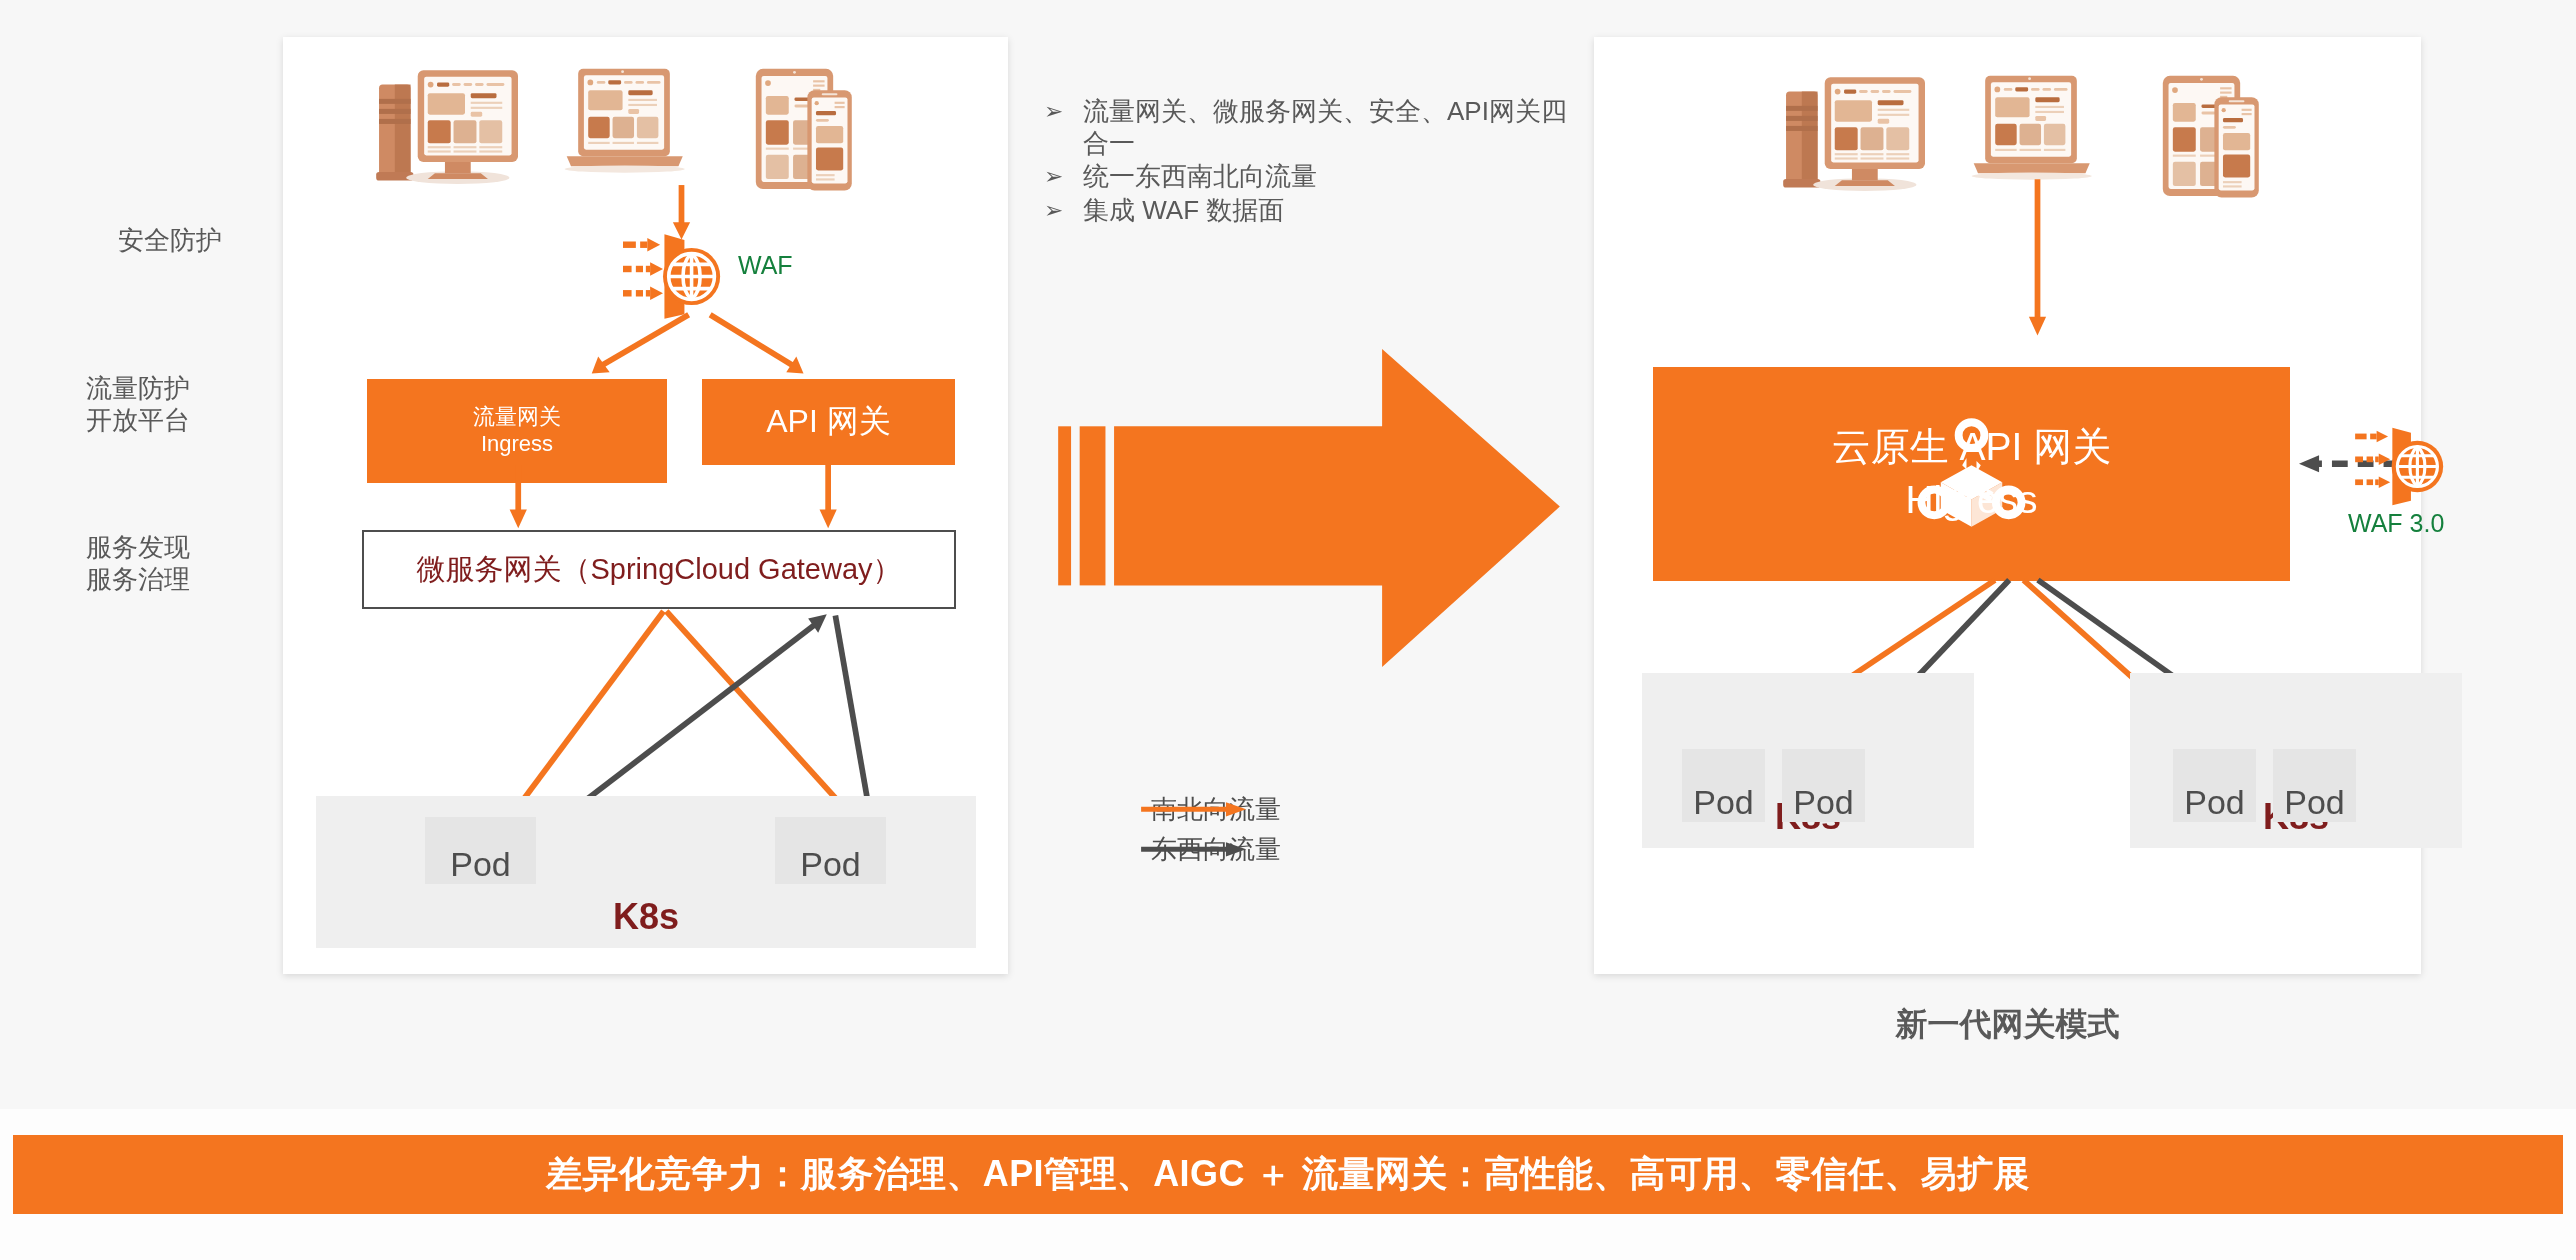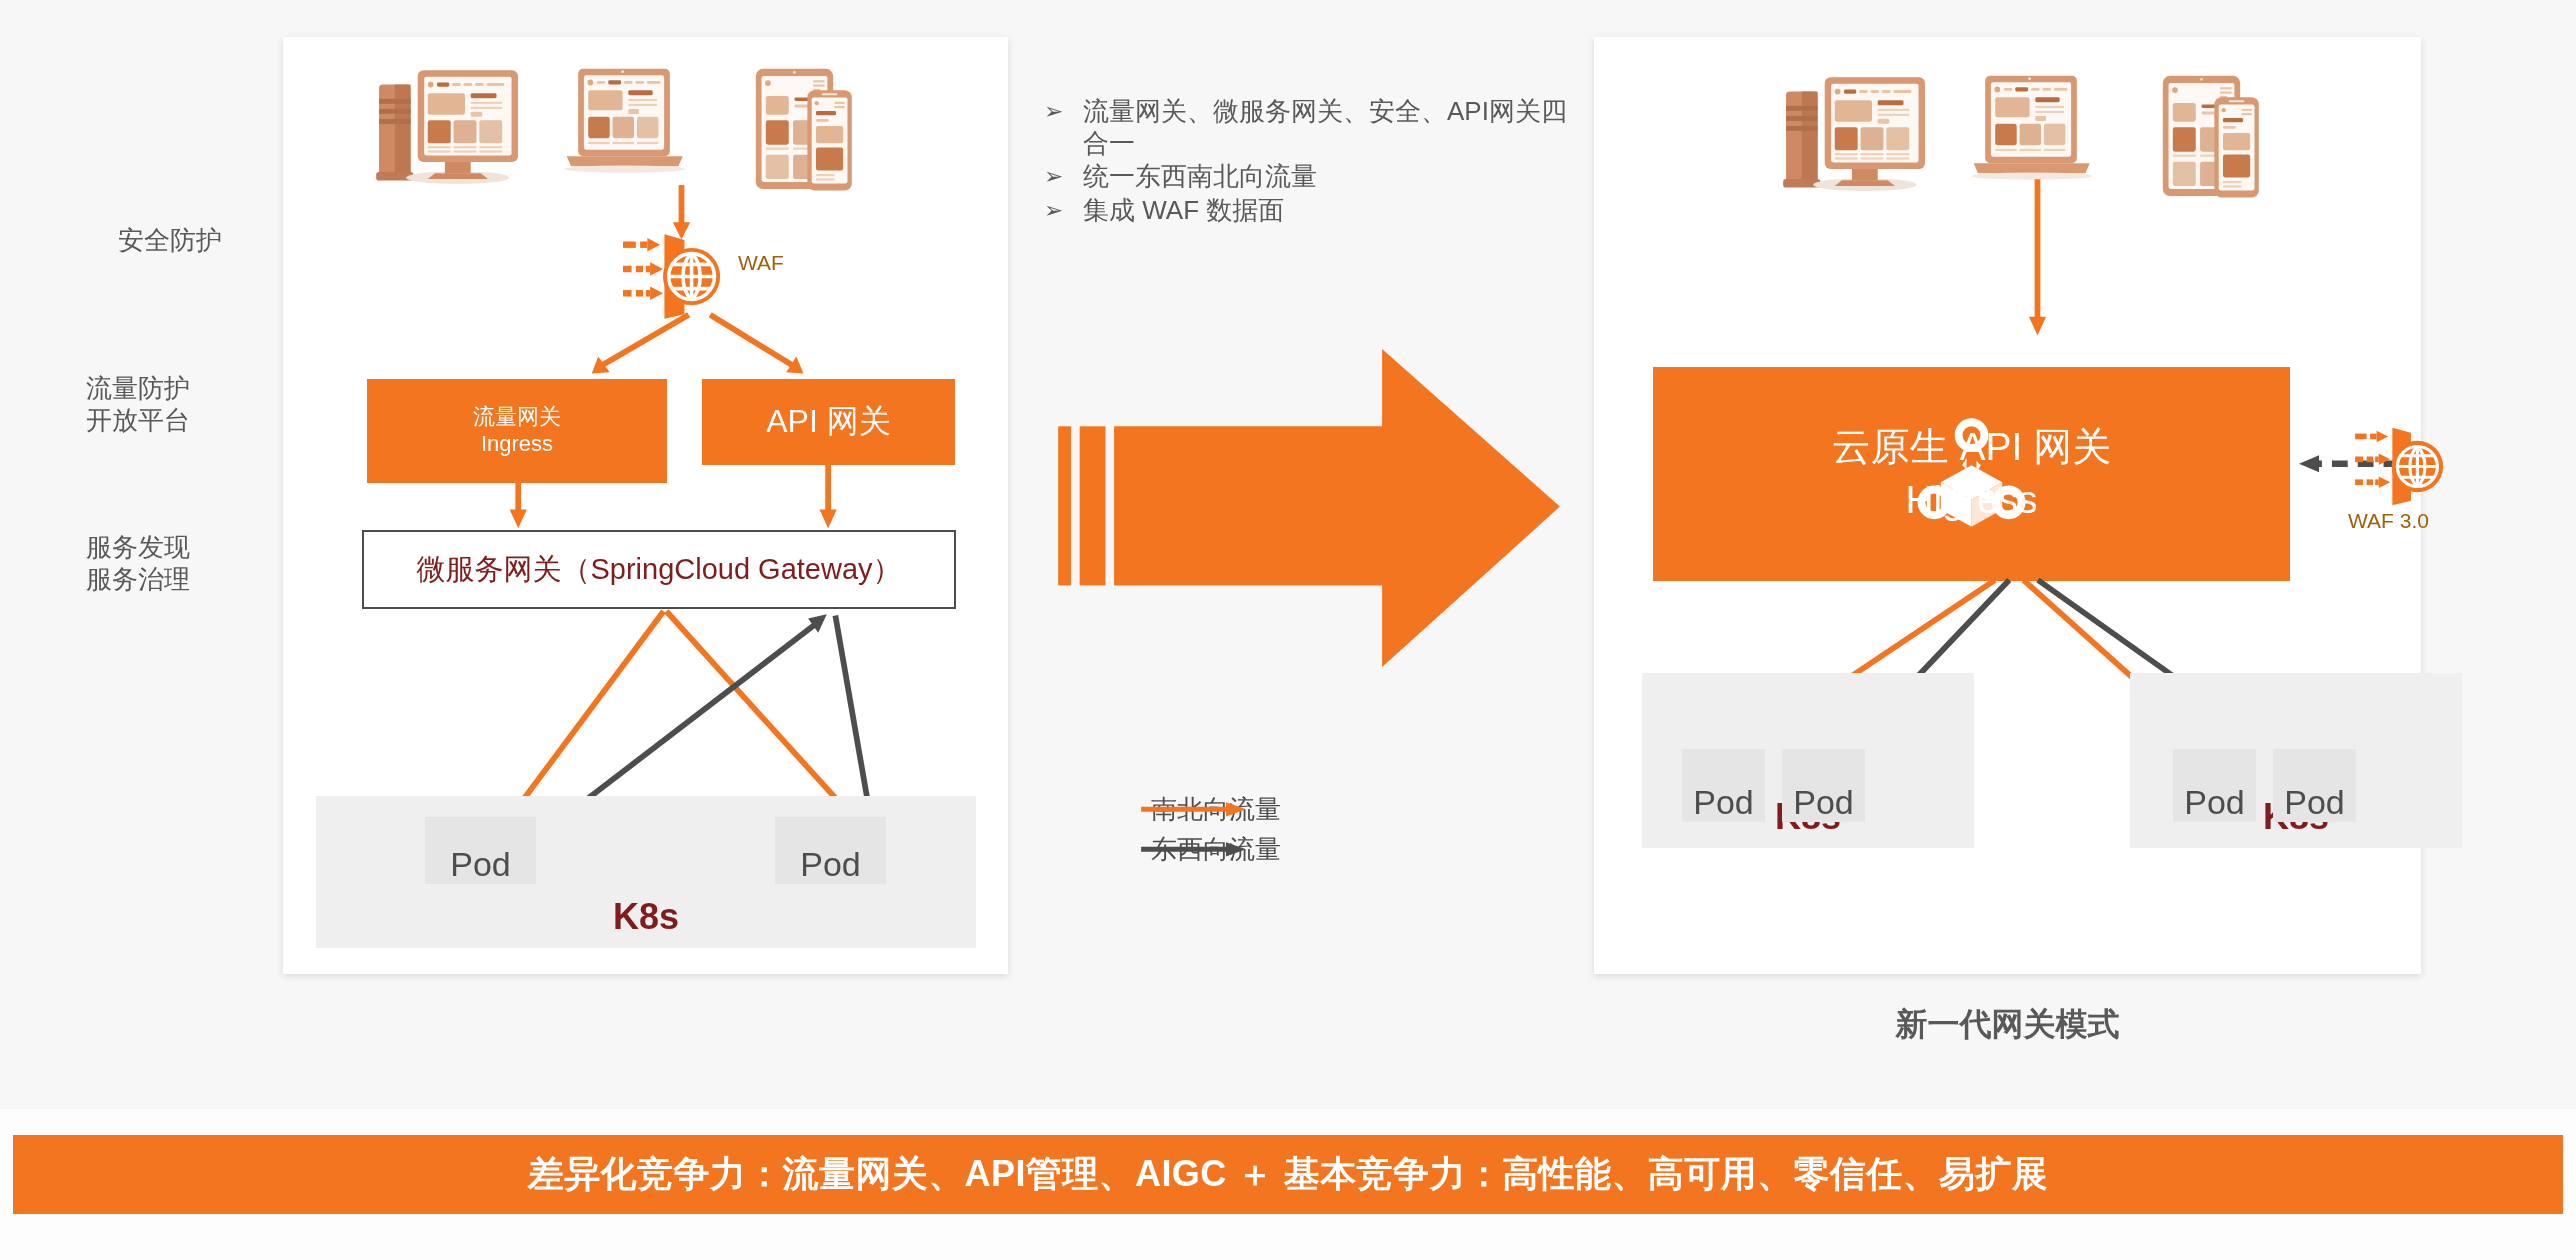--- a/index.html
+++ b/index.html
@@ -95,21 +95,21 @@
   }
   .bullet .btext { flex: 1 1 auto; }
 
   
   #legend { position: absolute; left: 1141px; top: 789px; }
   .leg-row { display: flex; align-items: center; height: 40px; }
   .leg-label { color: #4d4d4d; font-size: 26px; margin-left: 10px; }
 
   
   .waf-label {
-    position: absolute; color: #a16207; font-size: 21px; text-align: right;
+    position: absolute; color: #15803d; font-size: 25px; text-align: right;
   }
 
   
   #banner {
     position: absolute; left: 13px; top: 1135px;
     width: 2550px; height: 79px;
     background: #F4751F;
     display: flex; align-items: center; justify-content: center;
   }
   #banner .btxt {
@@ -542,17 +542,17 @@
   <div class="pod" style="left:2173px; top:749px; width:83px; height:73px;">
     <span>Pod</span>
   </div>
   <div class="pod" style="left:2273px; top:749px; width:83px; height:73px;">
     <span>Pod</span>
   </div>
 
   <div class="panel-title" style="left:1594px; top:1003px; width:827px;">新一代网关模式</div>
 
   <div id="banner">
-    <span class="btxt">差异化竞争力：流量网关、API管理、AIGC ＋ 基本竞争力：高性能、高可用、零信任、易扩展</span>
+    <span class="btxt">差异化竞争力：服务治理、API管理、AIGC ＋ 流量网关：高性能、高可用、零信任、易扩展</span>
   </div>
 
 </div>
 
 
 </body></html>

